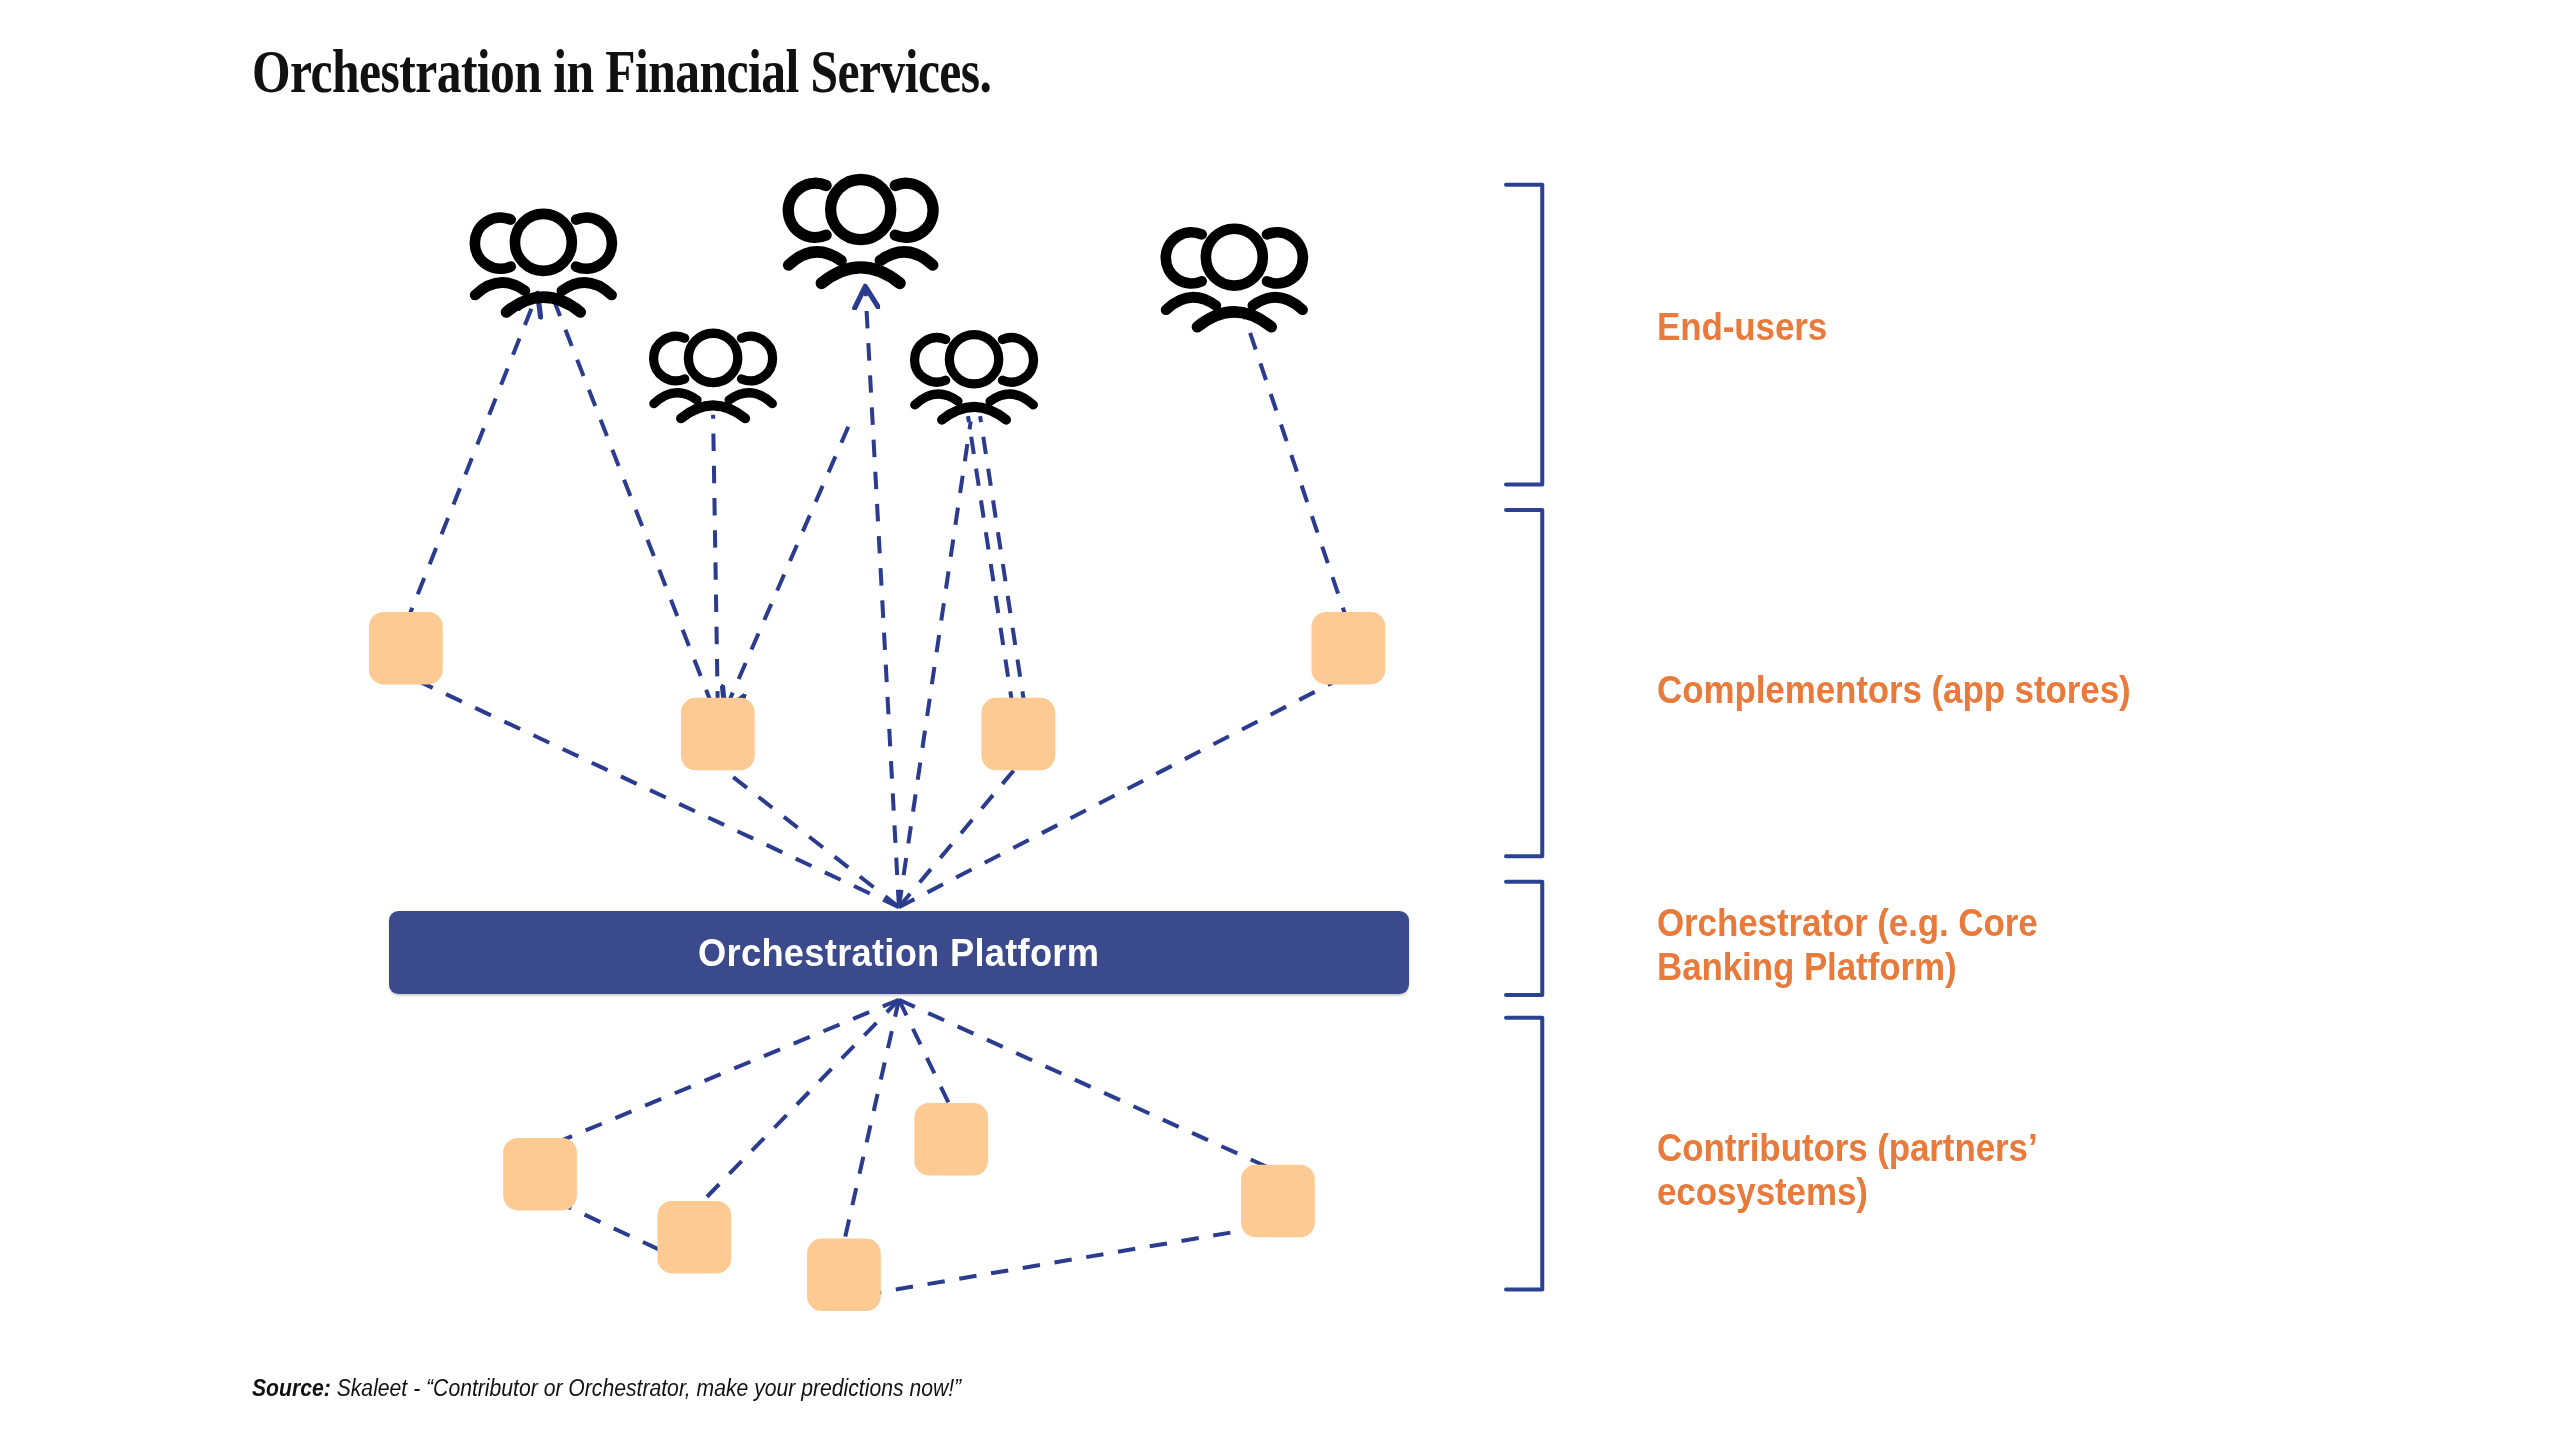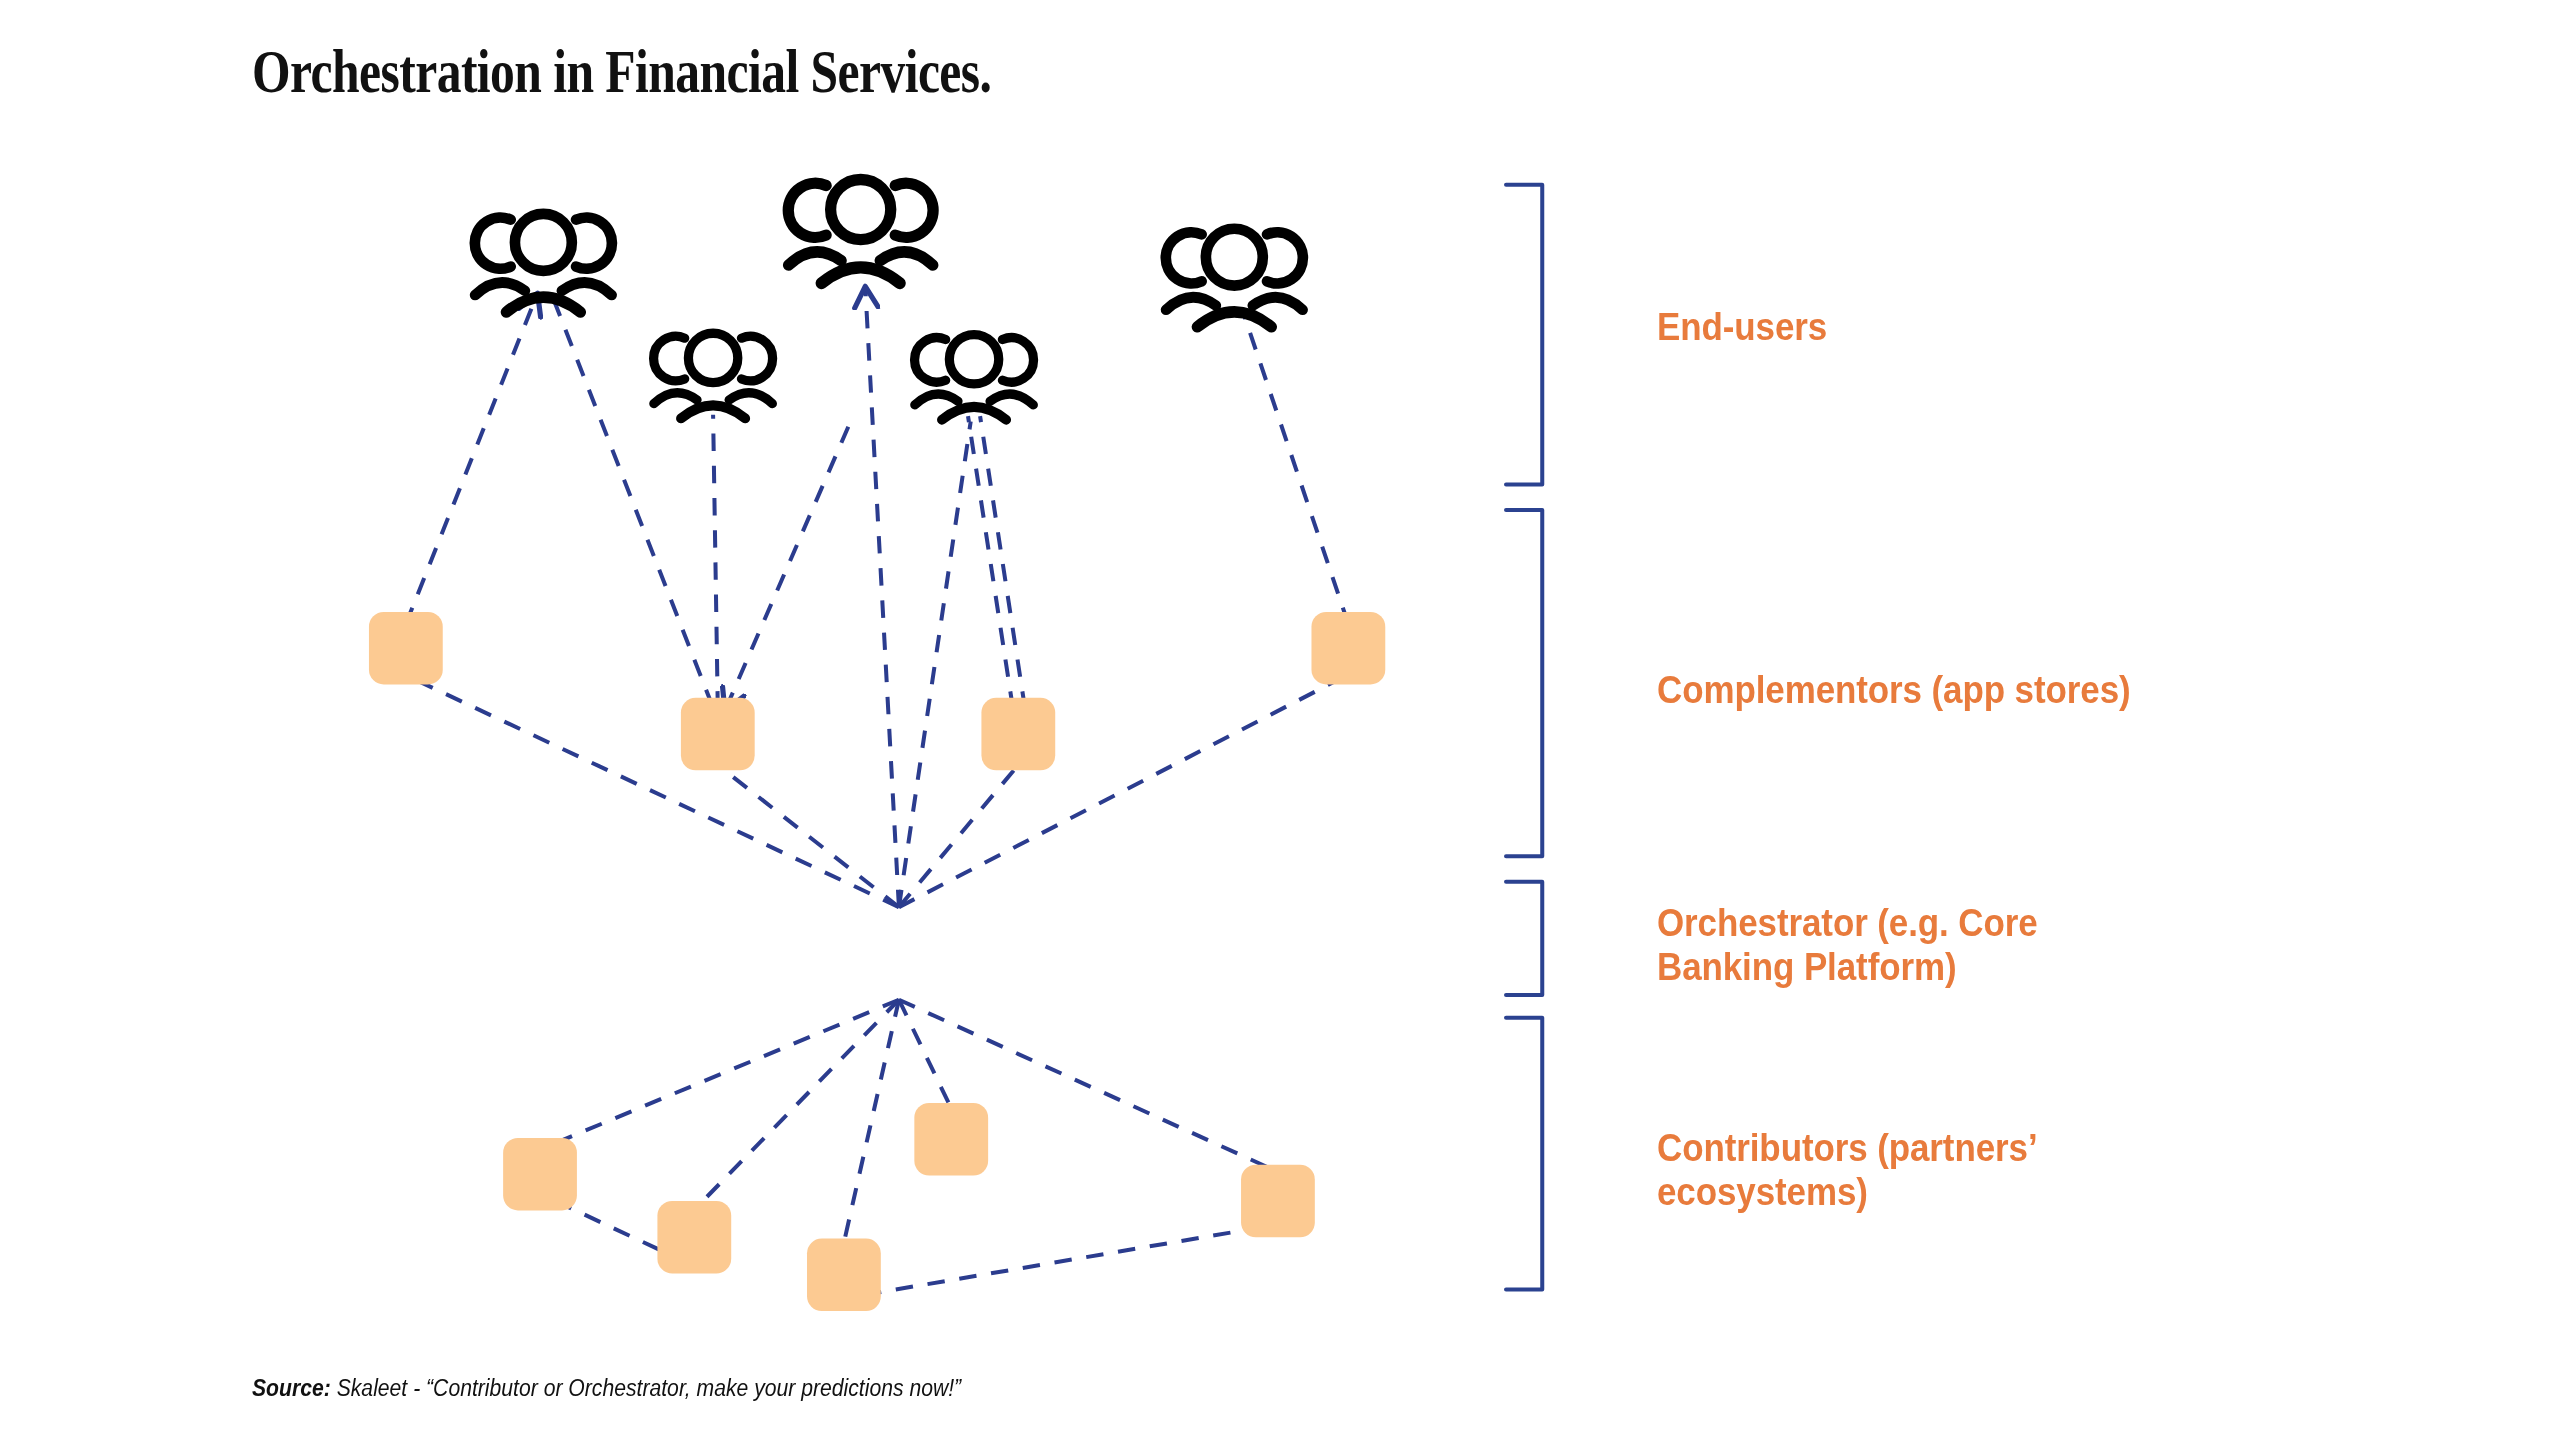--- a/index.html
+++ b/index.html
@@ -182,20 +182,23 @@
     </g>
 
     <g stroke="#2B4290" stroke-width="6" fill="none" stroke-linejoin="round" stroke-linecap="round">
       <path d="M 2245,275  L 2299,275  L 2299,722  L 2245,722"></path>
       <path d="M 2245,760  L 2299,760  L 2299,1276 L 2245,1276"></path>
       <path d="M 2245,1314 L 2299,1314 L 2299,1483 L 2245,1483"></path>
       <path d="M 2245,1517 L 2299,1517 L 2299,1922 L 2245,1922"></path>
     </g>
   </svg>
 
+  <div id="platform-bar">
+    <span class="label">Orchestration Platform</span>
+  </div>
 
   <div class="cat-label" id="cat-endusers">End-users</div>
 
   <div class="cat-label" id="cat-complementors">Complementors (app stores)</div>
 
   <div class="cat-label" id="cat-orchestrator">Orchestrator (e.g. Core
 Banking Platform)</div>
 
   <div class="cat-label" id="cat-contributors">Contributors (partners’
 ecosystems)</div>

